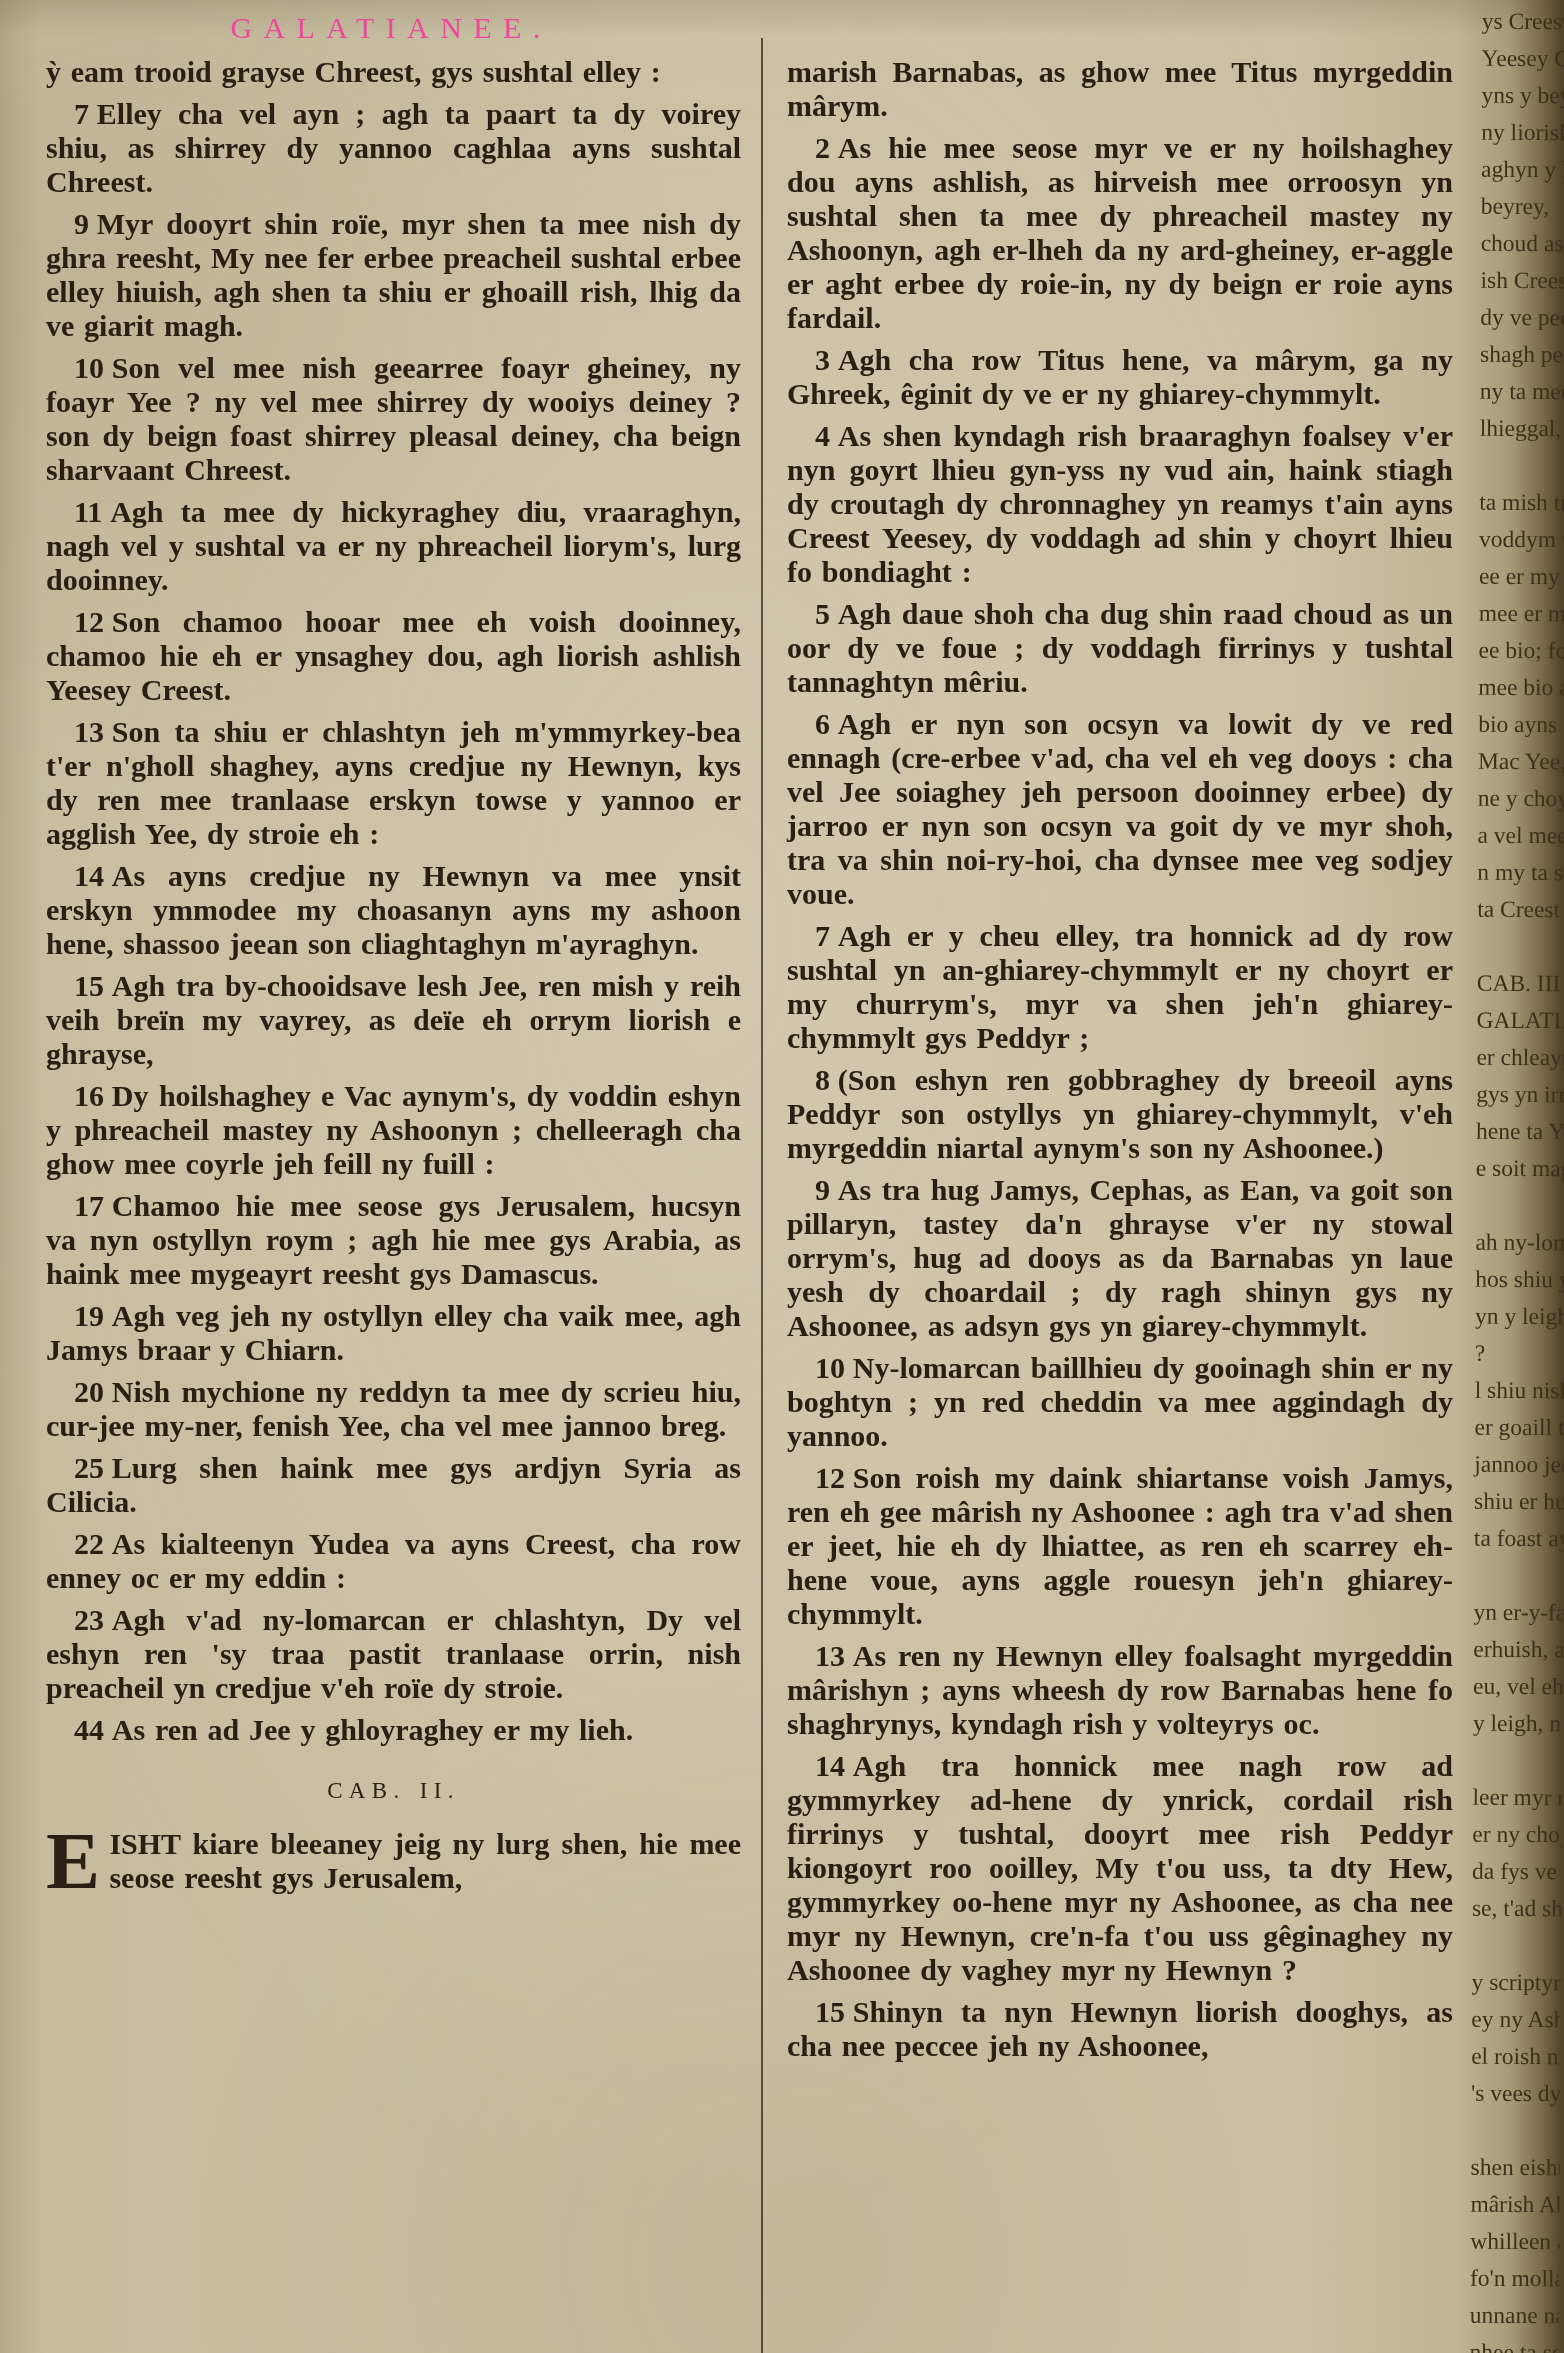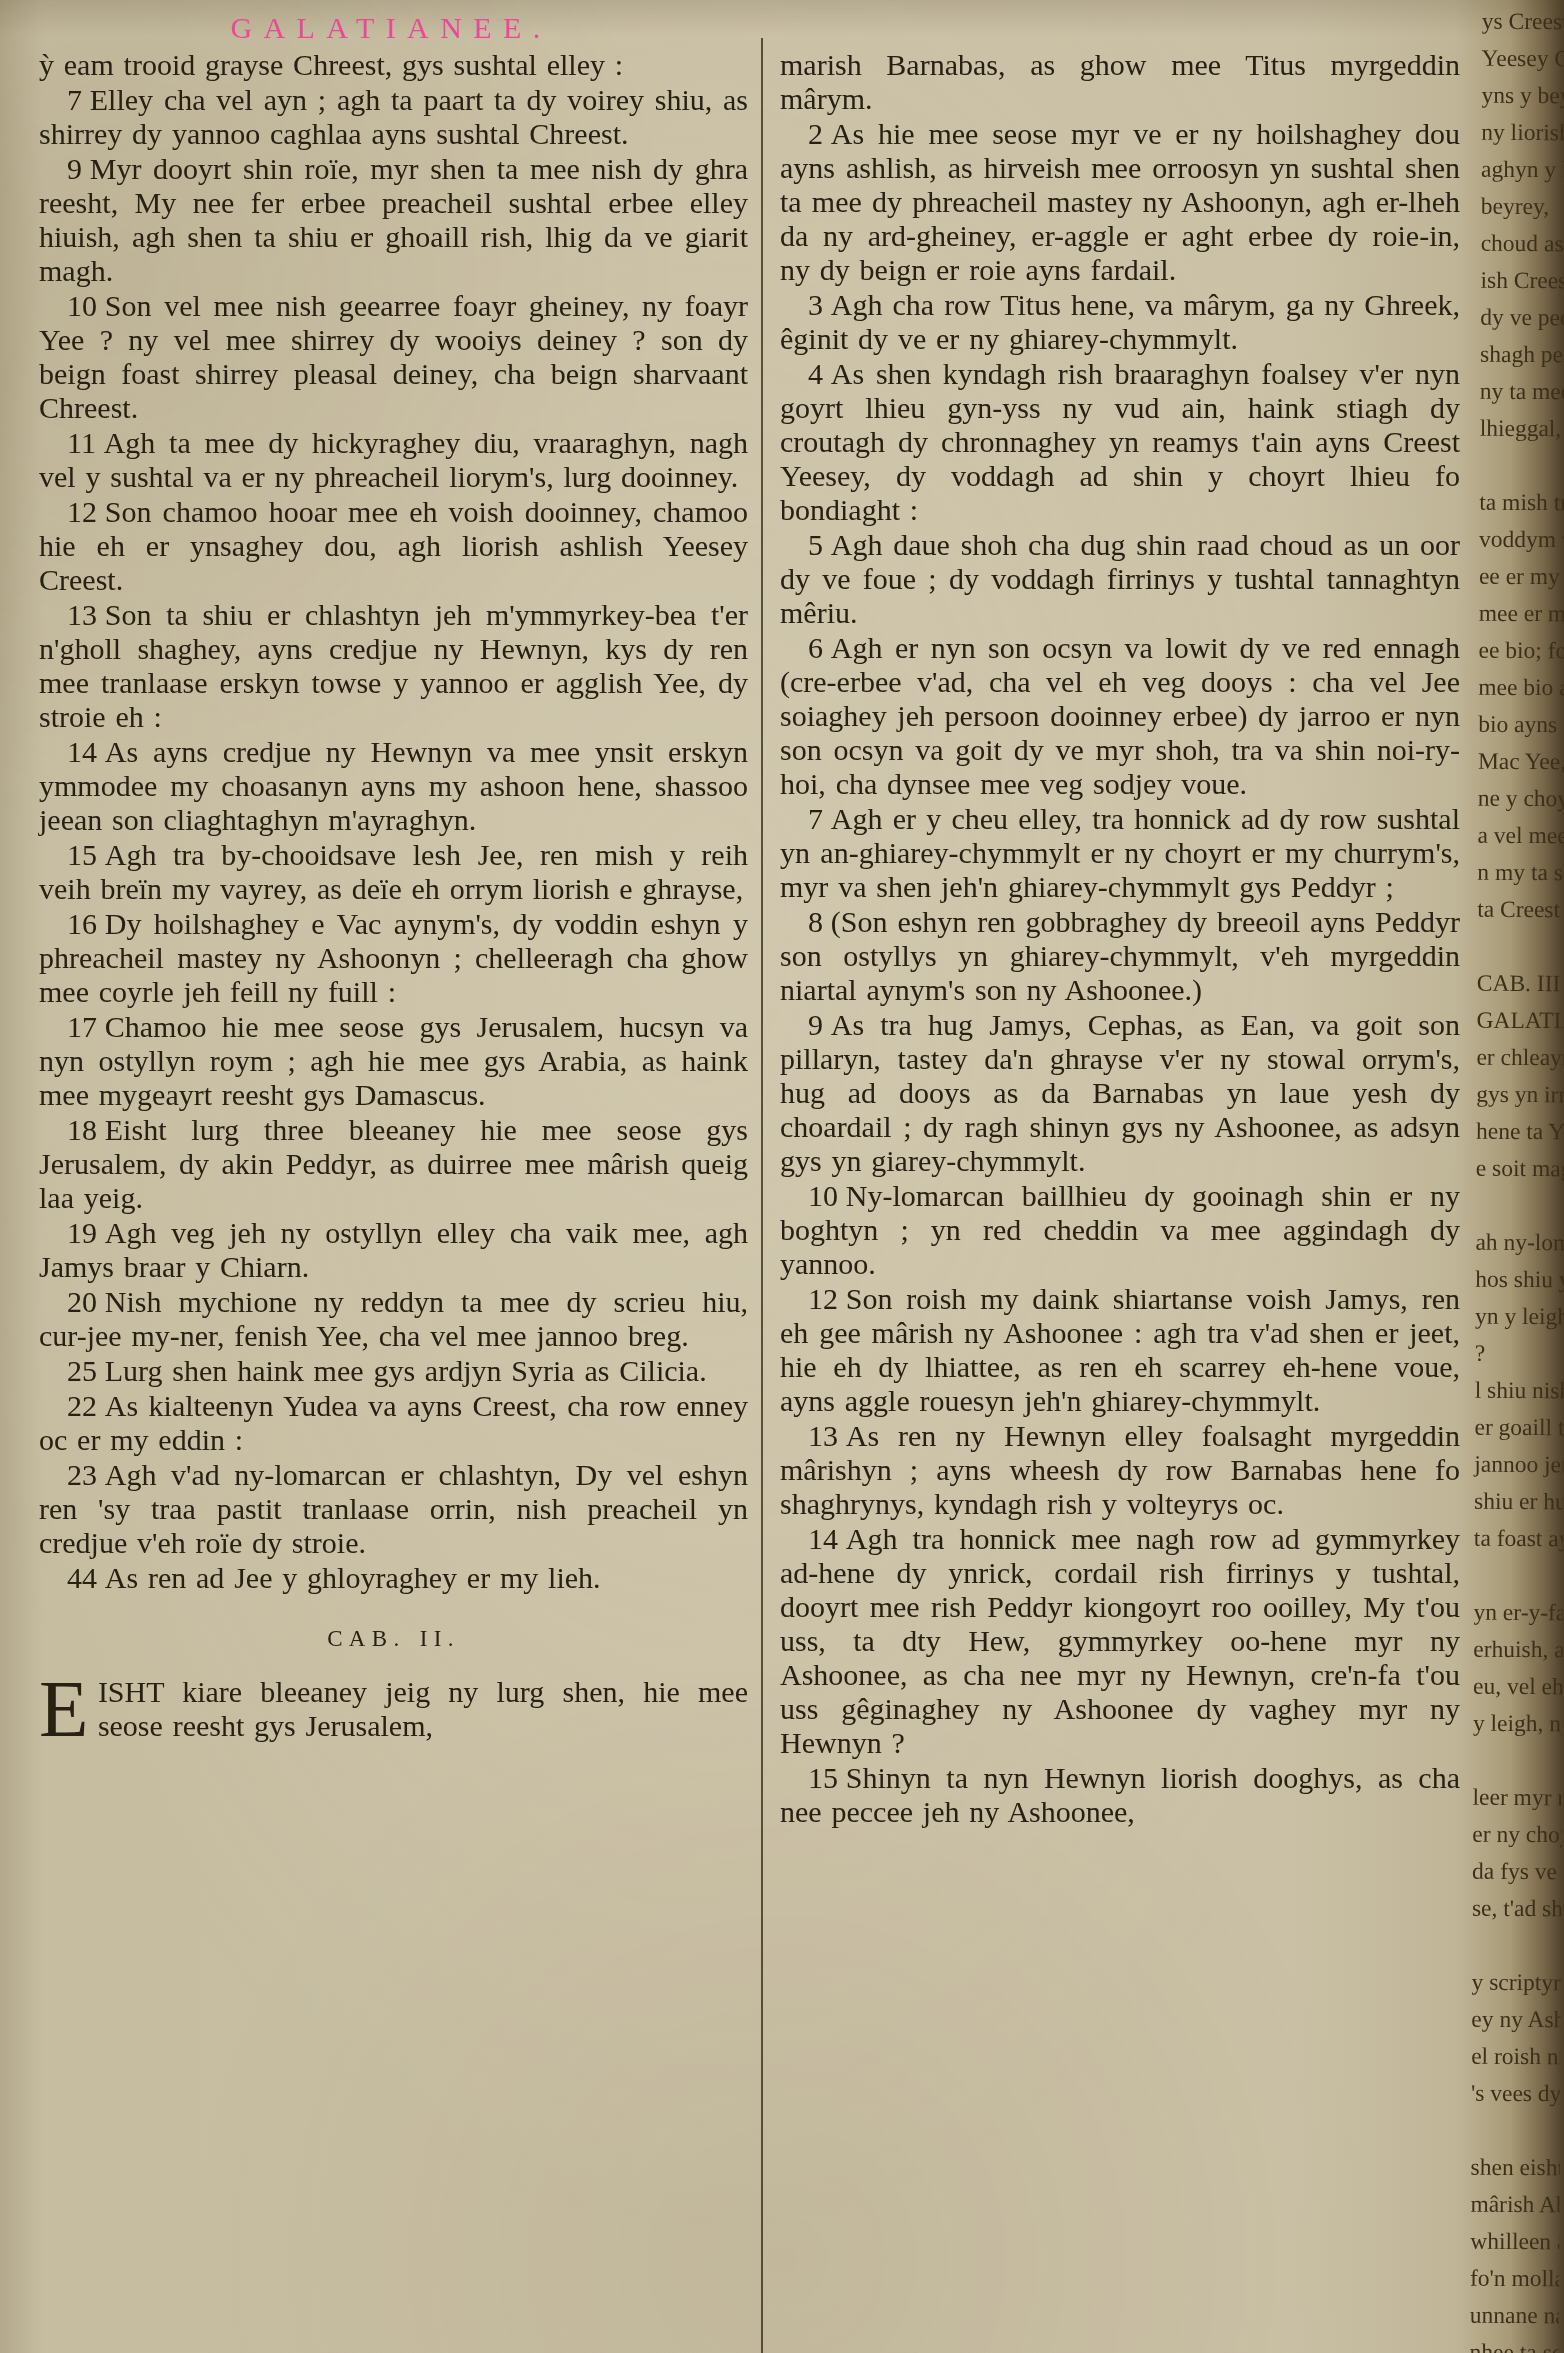--- a/index.html
+++ b/index.html
@@ -26,21 +26,21 @@
     position: absolute; top: 47px; height: 2305px; overflow: hidden;
     font-size: 30px; line-height: 34px; word-spacing: 2.3px;
     text-align: justify;
   }
   .col-left  { left: 38px;  width: 711px; }
   .col-right { left: 779px; width: 682px; }
   .divider {
     position: absolute; top: 38px; bottom: 0; left: 761px; width: 1.6px;
     background: rgba(42,33,18,0.72);
   }
-  .verse { margin: 1px; text-indent: 28px; }
+  .verse { margin: 8px; text-indent: 28px; font-weight: bold; }
   .verse.cont { text-indent: 0; }
   .vnum { padding-right: 7.8px; }
   .chap-heading {
     text-align: center; text-indent: 0;
     font-size: 23px; letter-spacing: 6.3px;
     margin: 27px 0 19px 0;
   }
   .dropcap-p { text-indent: 0; }
   .dropcap {
     float: left;
@@ -66,21 +66,20 @@
       <p class="verse"><span class="vnum">7</span>Elley cha vel ayn ; agh ta paart ta dy voirey shiu, as shirrey dy yannoo caghlaa ayns sushtal Chreest.</p>
       <p class="verse"><span class="vnum">9</span>Myr dooyrt shin roïe, myr shen ta mee nish dy ghra reesht, My nee fer erbee preacheil sushtal erbee elley hiuish, agh shen ta shiu er ghoaill rish, lhig da ve giarit magh.</p>
       <p class="verse"><span class="vnum">10</span>Son vel mee nish geearree foayr gheiney, ny foayr Yee ? ny vel mee shirrey dy wooiys deiney ? son dy beign foast shirrey pleasal deiney, cha beign sharvaant Chreest.</p>
       <p class="verse"><span class="vnum">11</span>Agh ta mee dy hickyraghey diu, vraaraghyn, nagh vel y sushtal va er ny phreacheil liorym's, lurg dooinney.</p>
       <p class="verse"><span class="vnum">12</span>Son chamoo hooar mee eh voish dooinney, chamoo hie eh er ynsaghey dou, agh liorish ashlish Yeesey Creest.</p>
       <p class="verse"><span class="vnum">13</span>Son ta shiu er chlashtyn jeh m'ymmyrkey-bea t'er n'gholl shaghey, ayns credjue ny Hewnyn, kys dy ren mee tranlaase erskyn towse y yannoo er agglish Yee, dy stroie eh :</p>
       <p class="verse"><span class="vnum">14</span>As ayns credjue ny Hewnyn va mee ynsit erskyn ymmodee my choasanyn ayns my ashoon hene, shassoo jeean son cliaghtaghyn m'ayraghyn.</p>
       <p class="verse"><span class="vnum">15</span>Agh tra by-chooidsave lesh Jee, ren mish y reih veih breïn my vayrey, as deïe eh orrym liorish e ghrayse,</p>
       <p class="verse"><span class="vnum">16</span>Dy hoilshaghey e Vac aynym's, dy voddin eshyn y phreacheil mastey ny Ashoonyn ; chelleeragh cha ghow mee coyrle jeh feill ny fuill :</p>
       <p class="verse"><span class="vnum">17</span>Chamoo hie mee seose gys Jerusalem, hucsyn va nyn ostyllyn roym ; agh hie mee gys Arabia, as haink mee mygeayrt reesht gys Damascus.</p>
-      <p class="verse"><span class="vnum">18</span>Eisht lurg three bleeaney hie mee seose gys Jerusalem, dy akin Peddyr, as duirree mee mârish queig laa yeig.</p>
       <p class="verse"><span class="vnum">19</span>Agh veg jeh ny ostyllyn elley cha vaik mee, agh Jamys braar y Chiarn.</p>
       <p class="verse"><span class="vnum">20</span>Nish mychione ny reddyn ta mee dy scrieu hiu, cur-jee my-ner, fenish Yee, cha vel mee jannoo breg.</p>
       <p class="verse"><span class="vnum">25</span>Lurg shen haink mee gys ardjyn Syria as Cilicia.</p>
       <p class="verse"><span class="vnum">22</span>As kialteenyn Yudea va ayns Creest, cha row enney oc er my eddin :</p>
       <p class="verse"><span class="vnum">23</span>Agh v'ad ny-lomarcan er chlashtyn, Dy vel eshyn ren 'sy traa pastit tranlaase orrin, nish preacheil yn credjue v'eh roïe dy stroie.</p>
       <p class="verse"><span class="vnum">44</span>As ren ad Jee y ghloyraghey er my lieh.</p>
       <div class="chap-heading">CAB. II.</div>
       <p class="verse dropcap-p"><span class="dropcap">E</span>ISHT kiare bleeaney jeig ny lurg shen, hie mee seose reesht gys Jerusalem,</p>
     </div>
   <div class="divider"></div>

